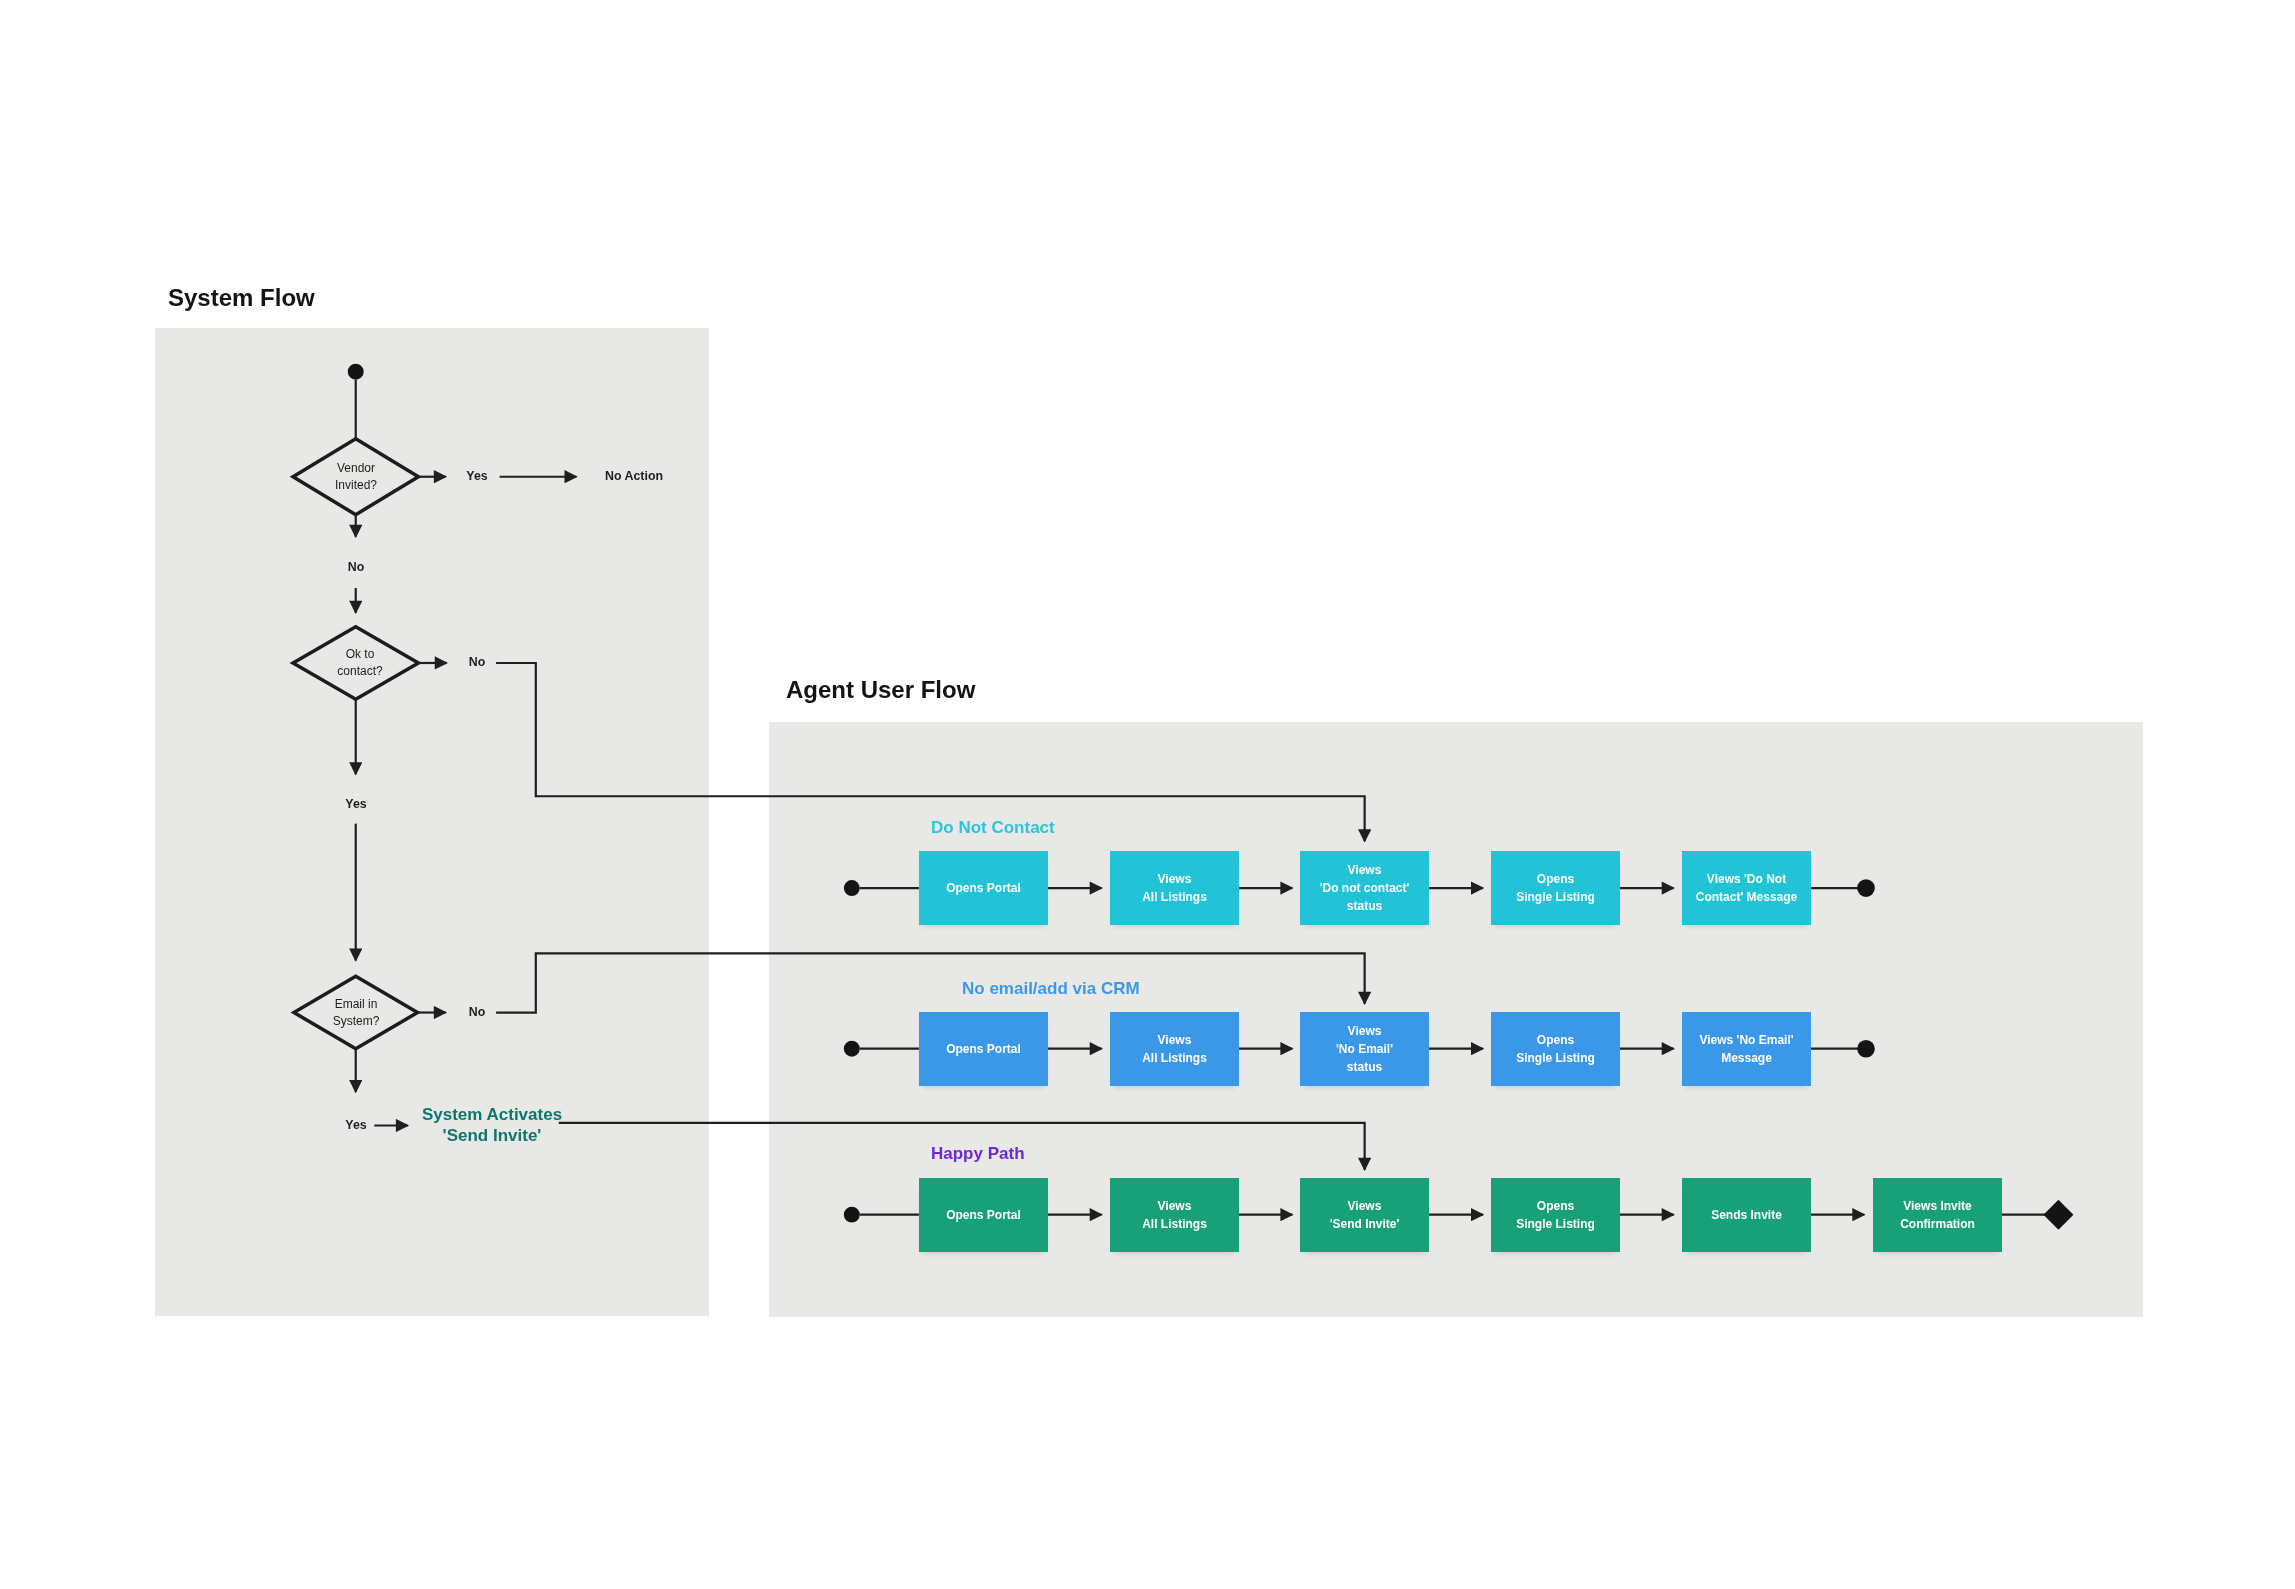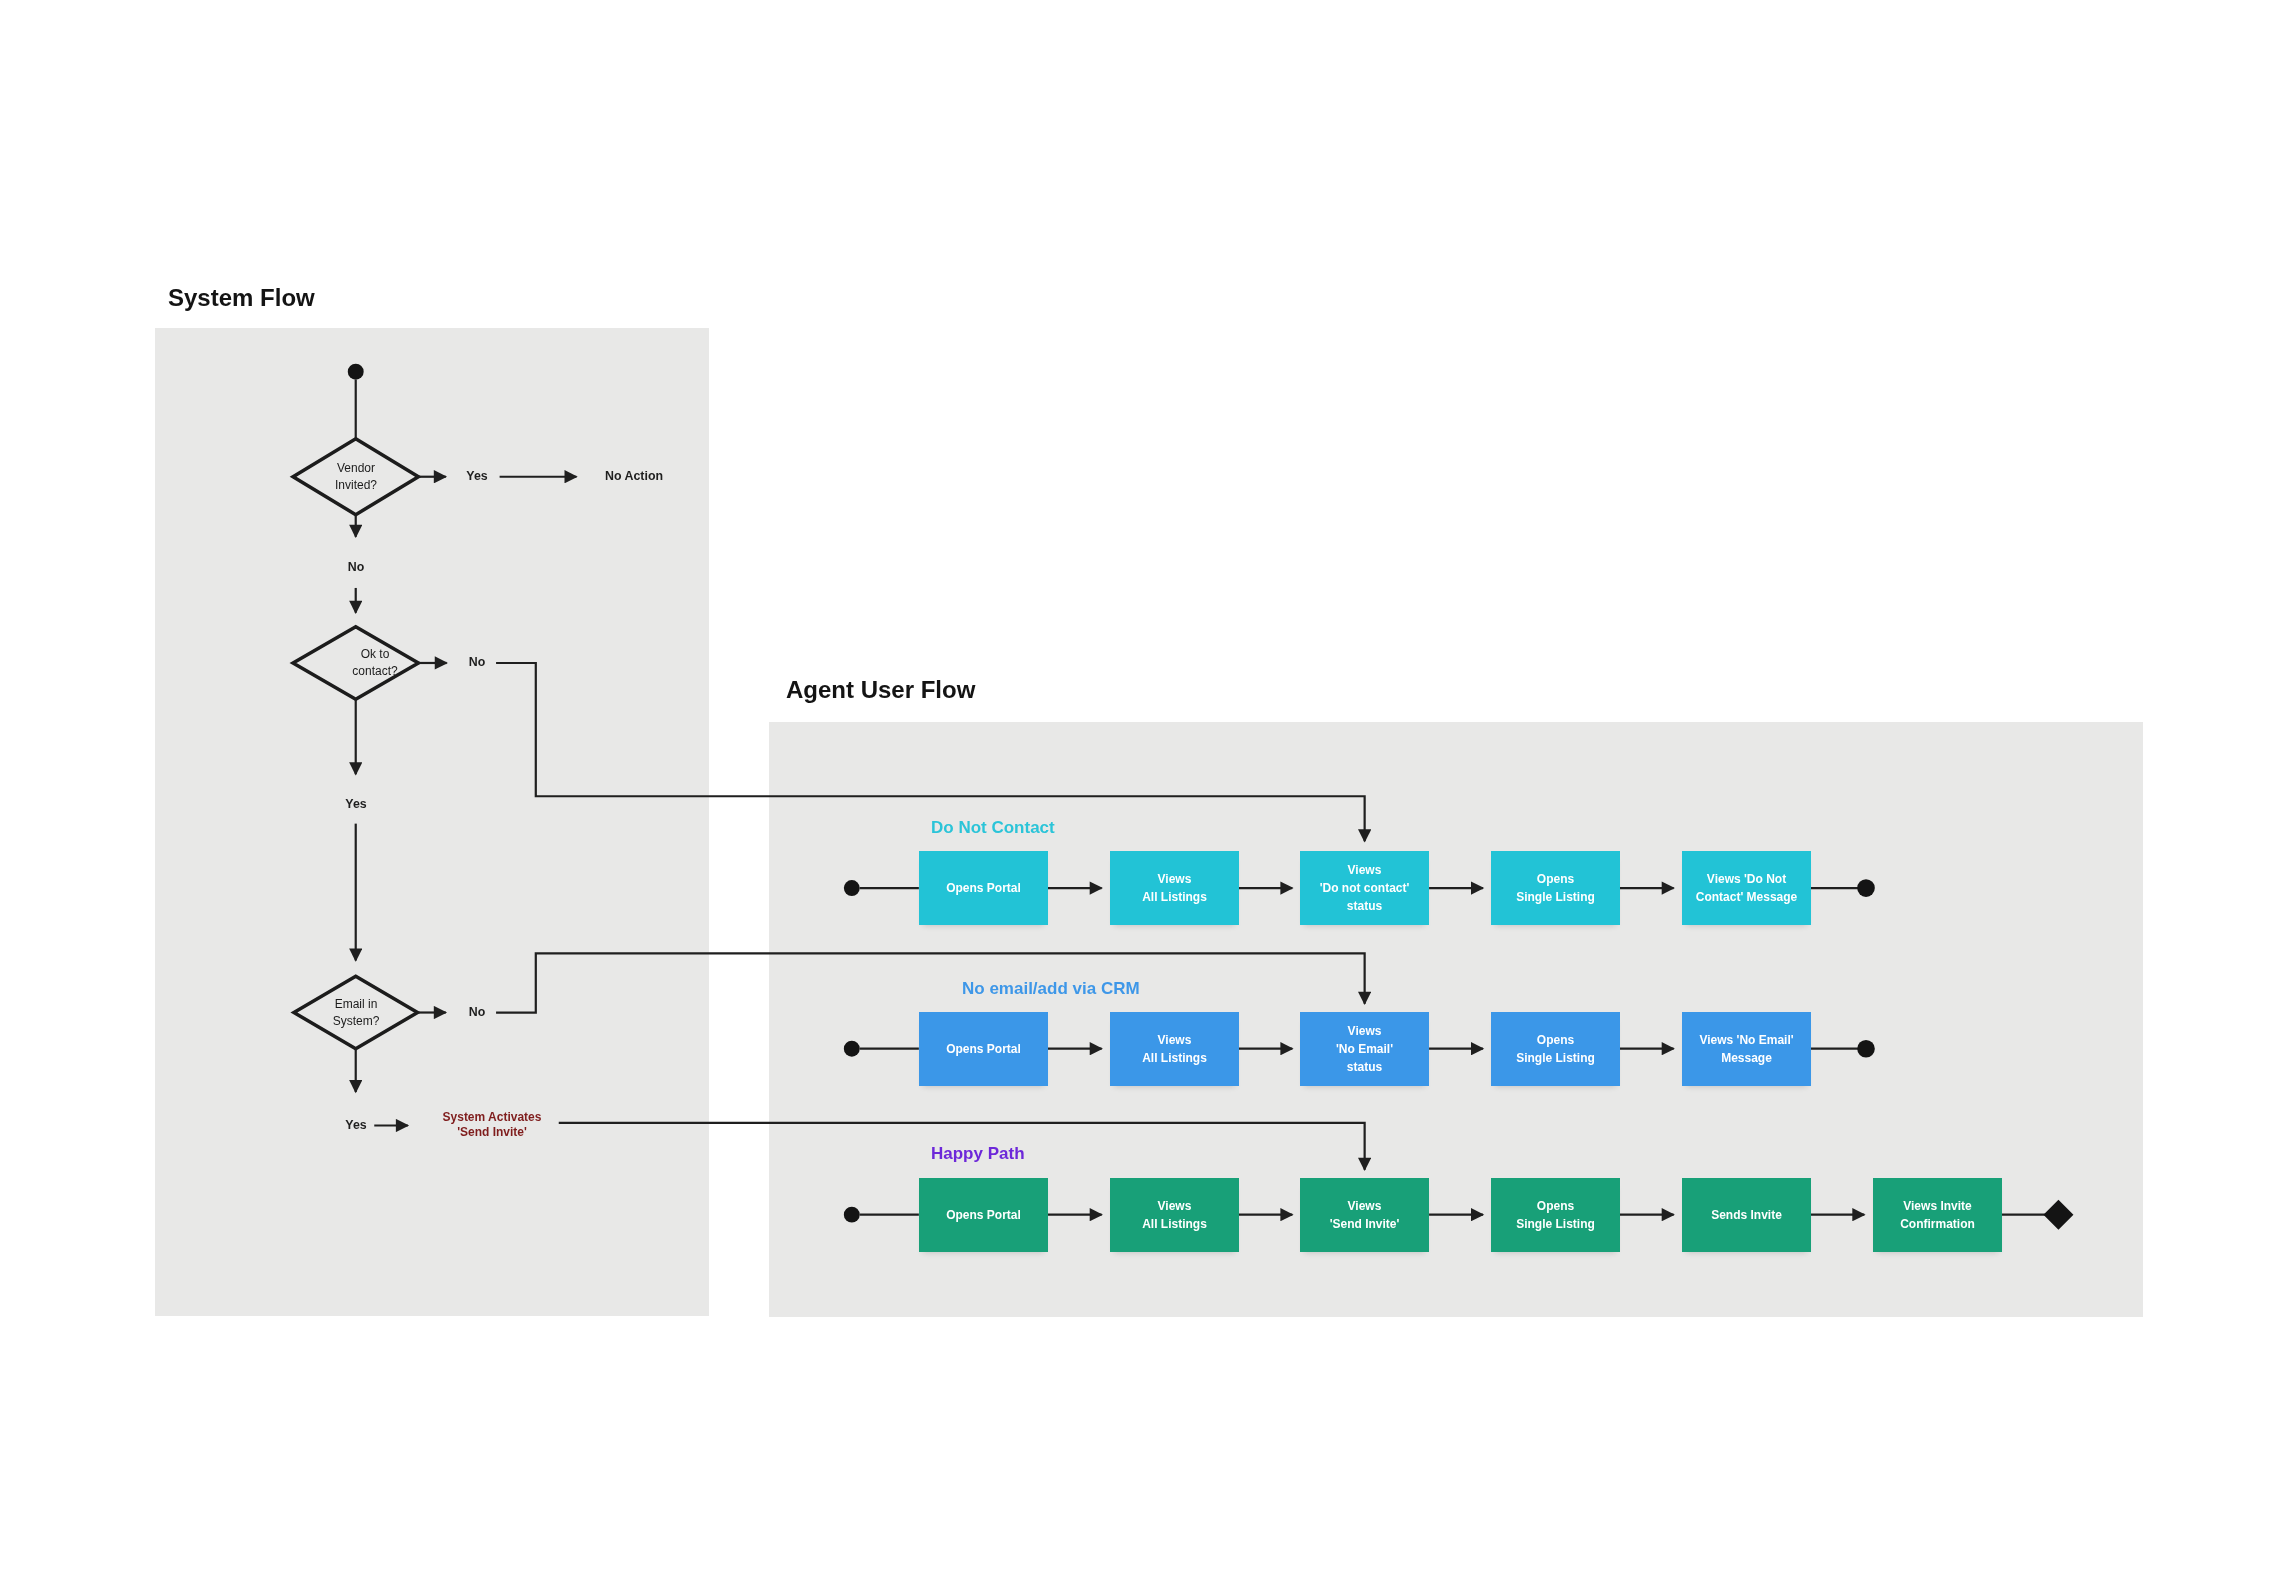--- a/index.html
+++ b/index.html
@@ -21,21 +21,21 @@
   }
   .lane-label.cyan-t{color:#2bc4d8;left:931px;top:818px;}
   .lane-label.blue-t{color:#3e97e8;left:962px;top:979px;}
   .lane-label.green-t{color:#6d28d9;left:931px;top:1144px;}
   .edge-label{
     position:absolute;transform:translate(-50%,-50%);
     font-size:12.4px;font-weight:700;color:#1f1f1f;white-space:pre-line;text-align:center;line-height:1.25;
   }
   .process-label{
     position:absolute;transform:translate(-50%,-50%);
-    font-size:12px;font-weight:700;color:#7f1d1d;white-space:pre-line;text-align:center;line-height:1.25;
+    font-size:17px;font-weight:700;color:#0f766e;white-space:pre-line;text-align:center;line-height:1.25;
   }
   .diamond-label{
     position:absolute;transform:translate(-50%,-50%);
     font-size:12px;font-weight:400;color:#1c1c1c;white-space:pre-line;text-align:center;line-height:1.45;
   }
   .step{
     position:absolute;width:129px;height:74px;
     display:flex;align-items:center;justify-content:center;
     color:#ffffff;font-size:12px;font-weight:700;text-align:center;
     white-space:pre-line;line-height:1.5;
@@ -141,21 +141,21 @@
       <line x1="2267" y1="1376" x2="2318" y2="1376" stroke="#1f1f1f" stroke-width="2.5"></line>
       <polygon points="2332,1359 2349,1376 2332,1393 2315,1376" fill="#141414"></polygon>
     </g>
   </svg>
 
   <div class="flow-title system">System Flow</div>
   <div class="flow-title agent">Agent User Flow</div>
 
   <div class="diamond-label" style="left:356px;top:477px">Vendor
 Invited?</div>
-  <div class="diamond-label" style="left:375px;top:663px">Ok to
+  <div class="diamond-label" style="left:360px;top:663px">Ok to
 contact?</div>
   <div class="diamond-label" style="left:356px;top:1013px">Email in
 System?</div>
 
   <div class="edge-label" style="left:477px;top:477px">Yes</div>
   <div class="edge-label" style="left:634px;top:477px">No Action</div>
   <div class="edge-label" style="left:356px;top:568px">No</div>
   <div class="edge-label" style="left:477px;top:663px">No</div>
   <div class="edge-label" style="left:356px;top:805px">Yes</div>
   <div class="edge-label" style="left:477px;top:1013px">No</div>

